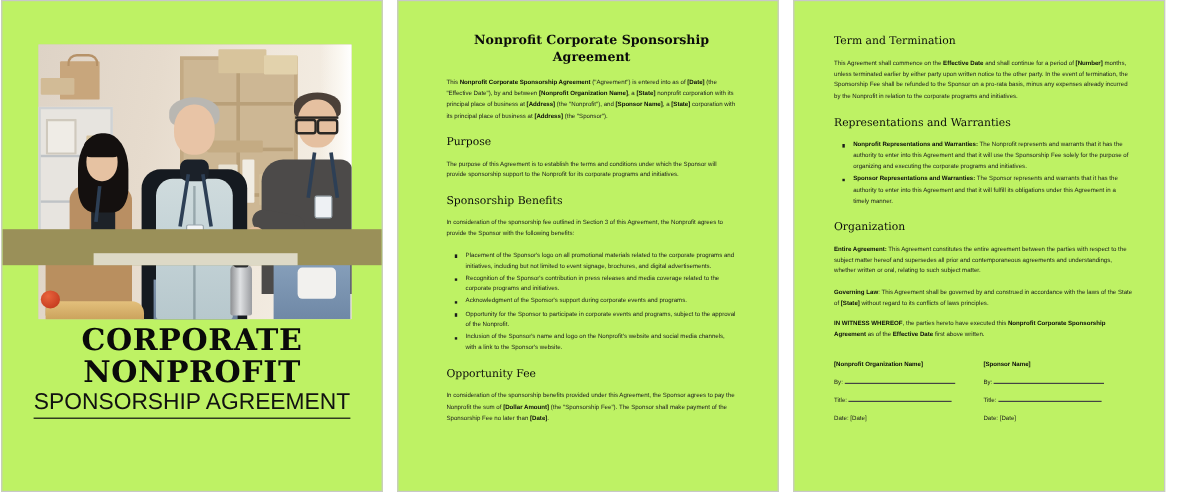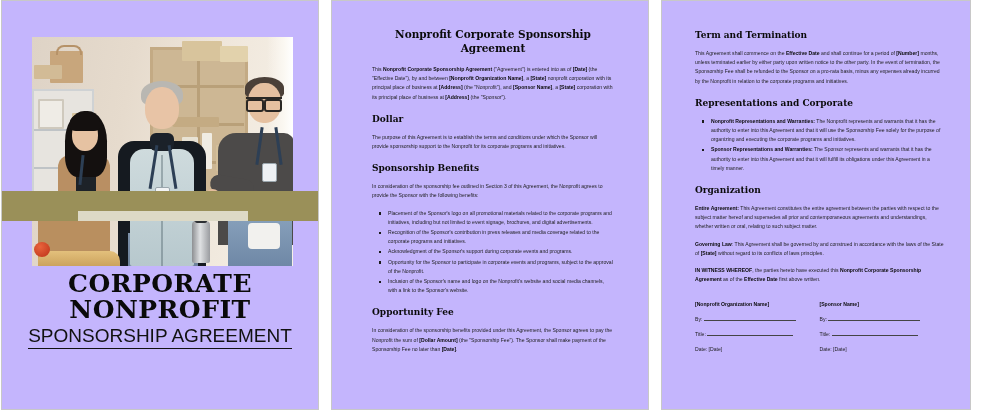--- a/index.html
+++ b/index.html
@@ -19,21 +19,21 @@
     height: 418px;
     display: flex;
     align-items: flex-start;
     gap: 12px;
     background: #ffffff;
   }
 
   
   .page {
     position: relative;
-    background: #c4b5fd;
+    background: #bef264;
     border: 1px solid #c8c8c8;
     box-sizing: border-box;
     overflow: hidden;
     flex: 0 0 auto;
   }
   .page-cover   { width: 318px; height: 410px; margin-left: 1px; }
   .page-text    { width: 318px; height: 410px; }
   .page-text-3  { width: 310px; height: 410px; }
 
   
@@ -301,21 +301,21 @@
     font-family: "DejaVu Serif", serif;
     font-weight: 700;
     font-size: 10.5px;
     line-height: 14px;
     text-align: center;
     color: #0b0b0b;
     margin: 0 0 10px 0;
   }
   .h2 {
     font-family: "DejaVu Serif", serif;
-    font-weight: 700;
+    font-weight: 400;
     font-size: 9px;
     line-height: 13px;
     color: #0b0b0b;
     margin: 11px 0 7px 0;
   }
   .para {
     font-family: "Liberation Sans", sans-serif;
     font-size: 5.1px;
     line-height: 9.2px;
     color: #1c1c1c;
@@ -460,21 +460,21 @@
     </div>
   </div>
 
   <div class="page page-text">
     <div class="sheet-body">
 
       <div class="doc-title">Nonprofit Corporate Sponsorship Agreement</div>
 
       <p class="para"><span>This </span><b>Nonprofit Corporate Sponsorship Agreement</b><span> ("Agreement") is entered into as of </span><b>[Date]</b><span> (the "Effective Date"), by and between </span><b>[Nonprofit Organization Name]</b><span>, a </span><b>[State]</b><span> nonprofit corporation with its principal place of business at </span><b>[Address]</b><span> (the "Nonprofit"), and </span><b>[Sponsor Name]</b><span>, a </span><b>[State]</b><span> corporation with its principal place of business at </span><b>[Address]</b><span> (the "Sponsor").</span></p>
 
-      <div class="h2">Dollar</div>
+      <div class="h2">Purpose</div>
       <p class="para">The purpose of this Agreement is to establish the terms and conditions under which the Sponsor will provide sponsorship support to the Nonprofit for its corporate programs and initiatives.</p>
 
       <div class="h2">Sponsorship Benefits</div>
       <p class="para">In consideration of the sponsorship fee outlined in Section 3 of this Agreement, the Nonprofit agrees to provide the Sponsor with the following benefits:</p>
 
       <ul class="bullets">
         <li>Placement of the Sponsor's logo on all promotional materials related to the corporate programs and initiatives, including but not limited to event signage, brochures, and digital advertisements.</li>
         <li>Recognition of the Sponsor's contribution in press releases and media coverage related to the corporate programs and initiatives.</li>
         <li>Acknowledgment of the Sponsor's support during corporate events and programs.</li>
         <li>Opportunity for the Sponsor to participate in corporate events and programs, subject to the approval of the Nonprofit.</li>
@@ -485,21 +485,21 @@
       <p class="para"><span>In consideration of the sponsorship benefits provided under this Agreement, the Sponsor agrees to pay the Nonprofit the sum of </span><b>[Dollar Amount]</b><span> (the "Sponsorship Fee"). The Sponsor shall make payment of the Sponsorship Fee no later than </span><b>[Date]</b><span>.</span></p>
     </div>
   </div>
 
   <div class="page page-text-3">
     <div class="sheet-body-3">
 
       <div class="h2" style="margin-top:0">Term and Termination</div>
       <p class="para"><span>This Agreement shall commence on the </span><b>Effective Date</b><span> and shall continue for a period of </span><b>[Number]</b><span> months, unless terminated earlier by either party upon written notice to the other party. In the event of termination, the Sponsorship Fee shall be refunded to the Sponsor on a pro-rata basis, minus any expenses already incurred by the Nonprofit in relation to the corporate programs and initiatives.</span></p>
 
-      <div class="h2">Representations and Corporate</div>
+      <div class="h2">Representations and Warranties</div>
       <ul class="bullets">
         <li><b>Nonprofit Representations and Warranties:</b><span> The Nonprofit represents and warrants that it has the authority to enter into this Agreement and that it will use the Sponsorship Fee solely for the purpose of organizing and executing the corporate programs and initiatives.</span></li>
         <li><b>Sponsor Representations and Warranties:</b><span> The Sponsor represents and warrants that it has the authority to enter into this Agreement and that it will fulfill its obligations under this Agreement in a timely manner.</span></li>
       </ul>
 
       <div class="h2">Organization</div>
 
       <p class="para"><b>Entire Agreement:</b><span> This Agreement constitutes the entire agreement between the parties with respect to the subject matter hereof and supersedes all prior and contemporaneous agreements and understandings, whether written or oral, relating to such subject matter.</span></p>
 
       <p class="para"><b>Governing Law</b><span>: This Agreement shall be governed by and construed in accordance with the laws of the State of </span><b>[State]</b><span> without regard to its conflicts of laws principles.</span></p>

